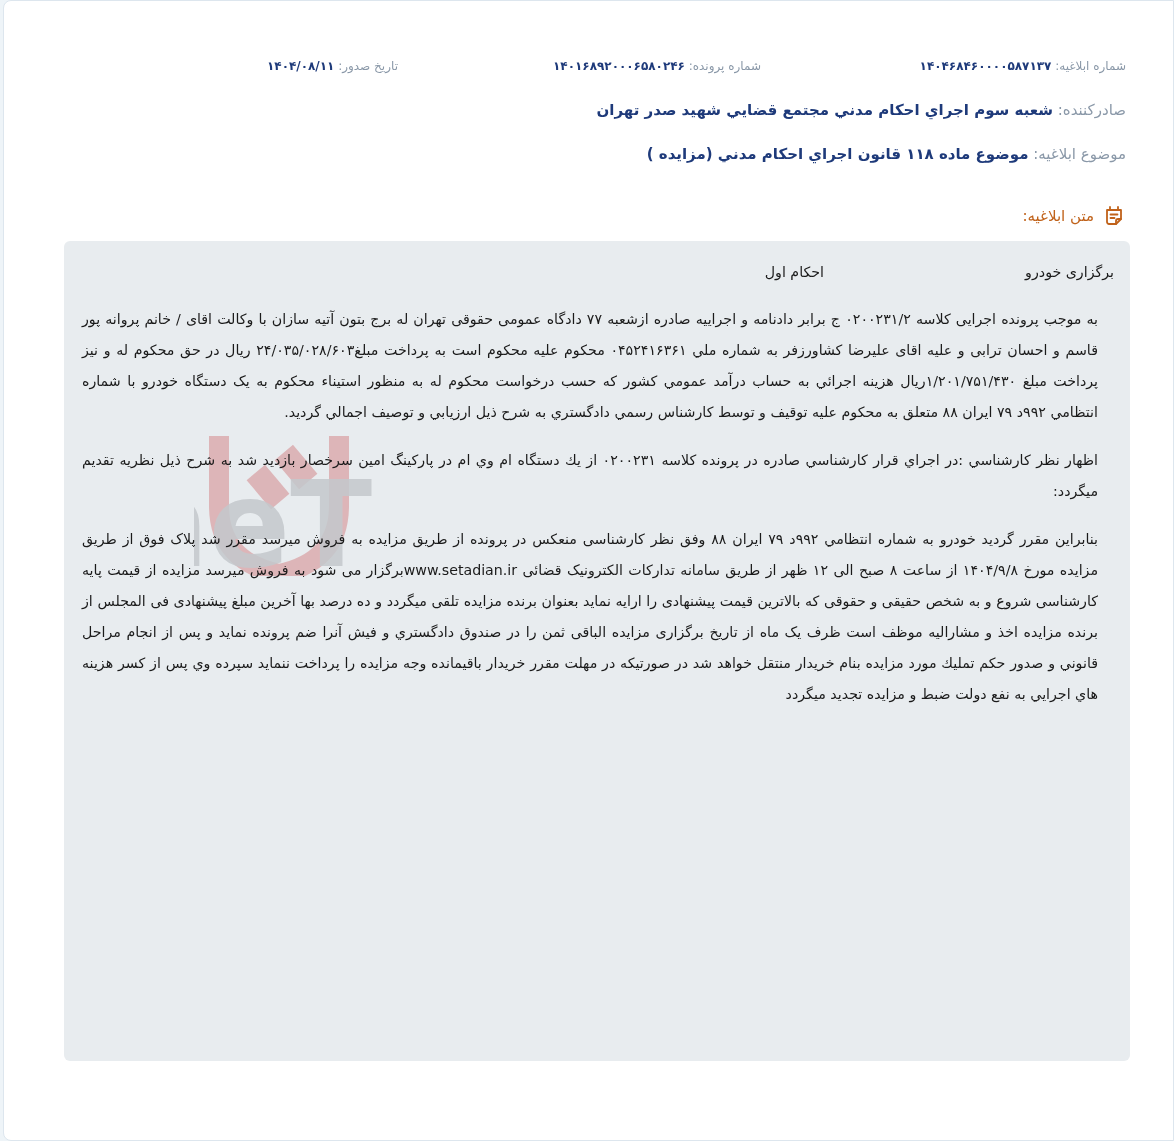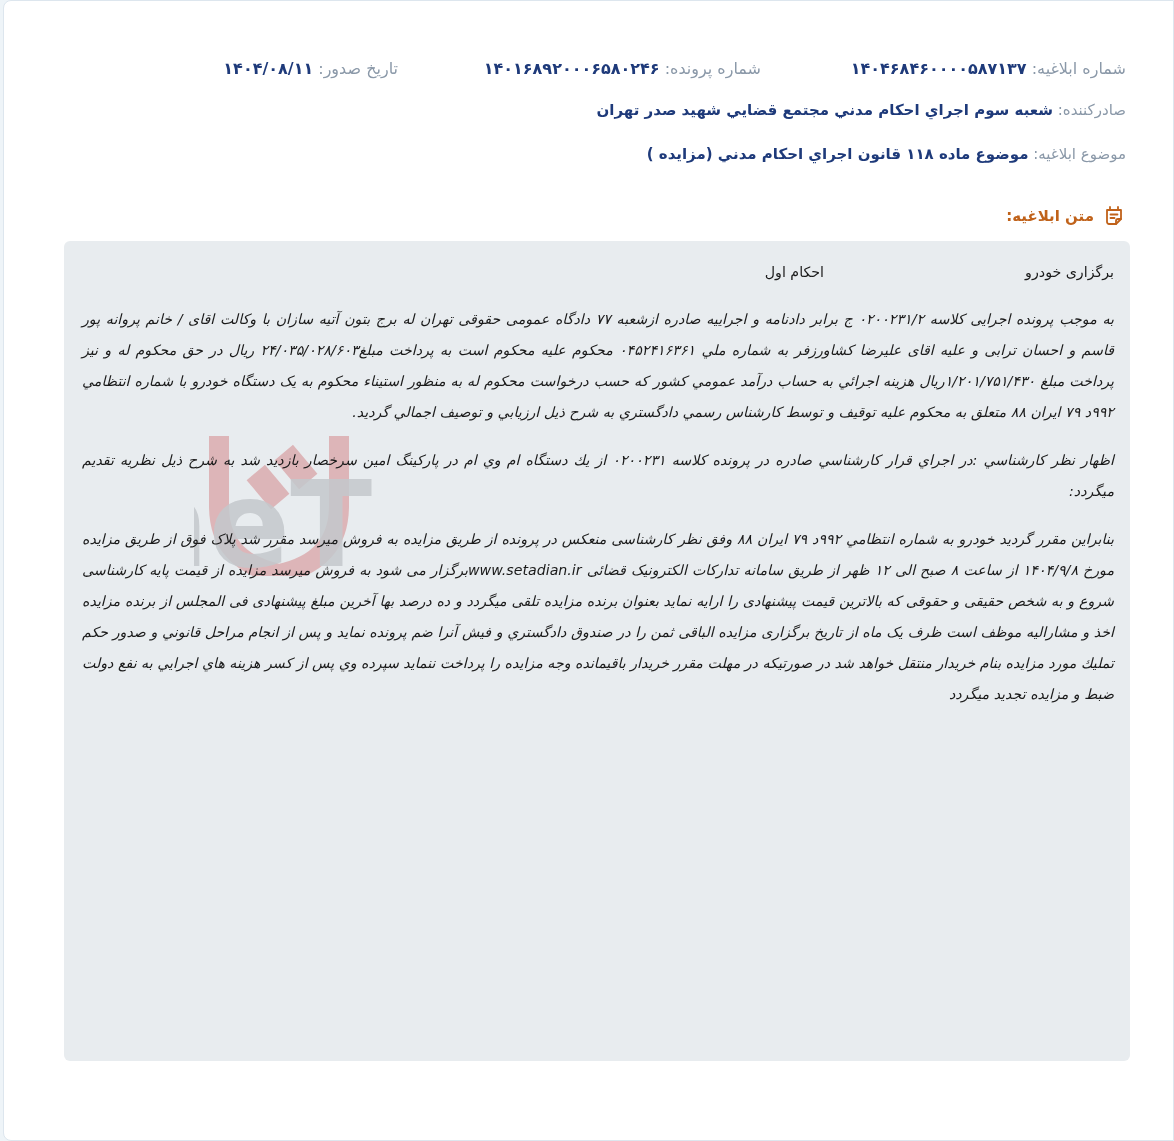--- a/index.html
+++ b/index.html
@@ -23,21 +23,21 @@
       bottom: 0;
       background: #ffffff;
       border: 1px solid #dde6ee;
       border-radius: 8px 0 0 8px;
       box-sizing: border-box;
     }
     .meta-row {
       position: absolute;
       top: 58px;
       height: 22px;
-      font-size: 16px;
+      font-size: 12px;
       white-space: nowrap;
       direction: rtl;
     }
     .meta-label { color: #8a98a8; }
     .meta-value { color: #1e3a7a; font-weight: bold; }
     .meta-1 { right: 47px; }
     .meta-2 { right: 412px; }
     .meta-3 { right: 775px; }
     .meta-line {
       position: absolute;
@@ -49,21 +49,21 @@
     .meta-line.issuer { top: 100px; }
     .meta-line.subject { top: 144px; }
     .section-title {
       position: absolute;
       top: 203px;
       right: 47px;
       display: flex;
       align-items: center;
       gap: 8px;
       color: #c0621a;
-      font-weight: bold;
+      font-weight: normal;
       font-size: 15px;
     }
     .section-title svg { display: block; }
     .body-box {
       position: absolute;
       top: 240px;
       left: 60px;
       width: 1066px;
       height: 820px;
       background: #e8ecef;
@@ -80,21 +80,21 @@
     }
     .doc-text {
       position: relative;
       padding: 16px 16px 20px 18px;
       font-size: 14.2px;
       line-height: 31px;
       color: #1a1a1a;
       text-align: justify;
       z-index: 2;
     }
-    .doc-text p { margin: 0 0 17px 0; font-style: italic; }
+    .doc-text p { margin: 0 16px 17px 0; }
     .heading-row {
       display: flex;
       gap: 0;
       margin-bottom: 16px;
     }
     .heading-row span:first-child { width: 290px; display: inline-block; }
   </style>
 </head>
 <body>
 

